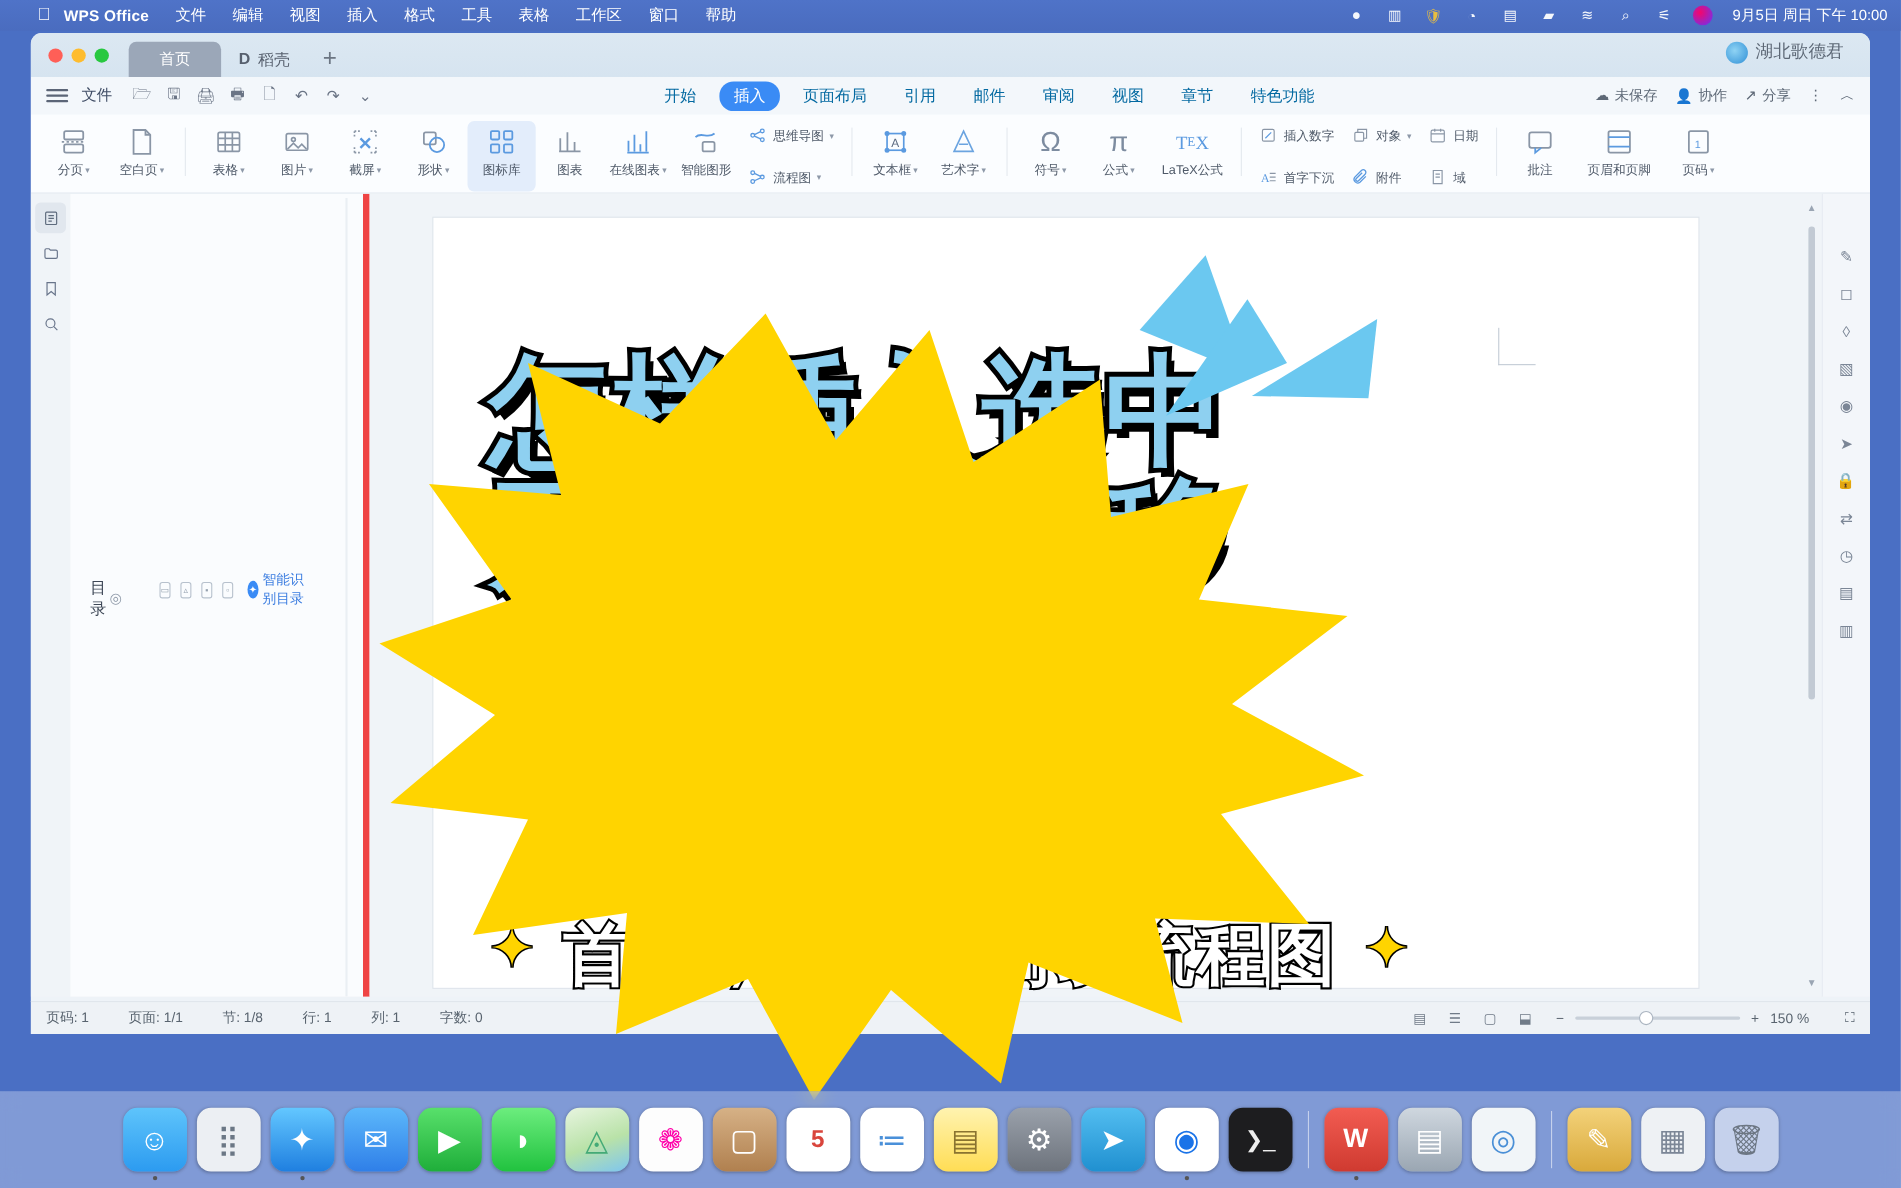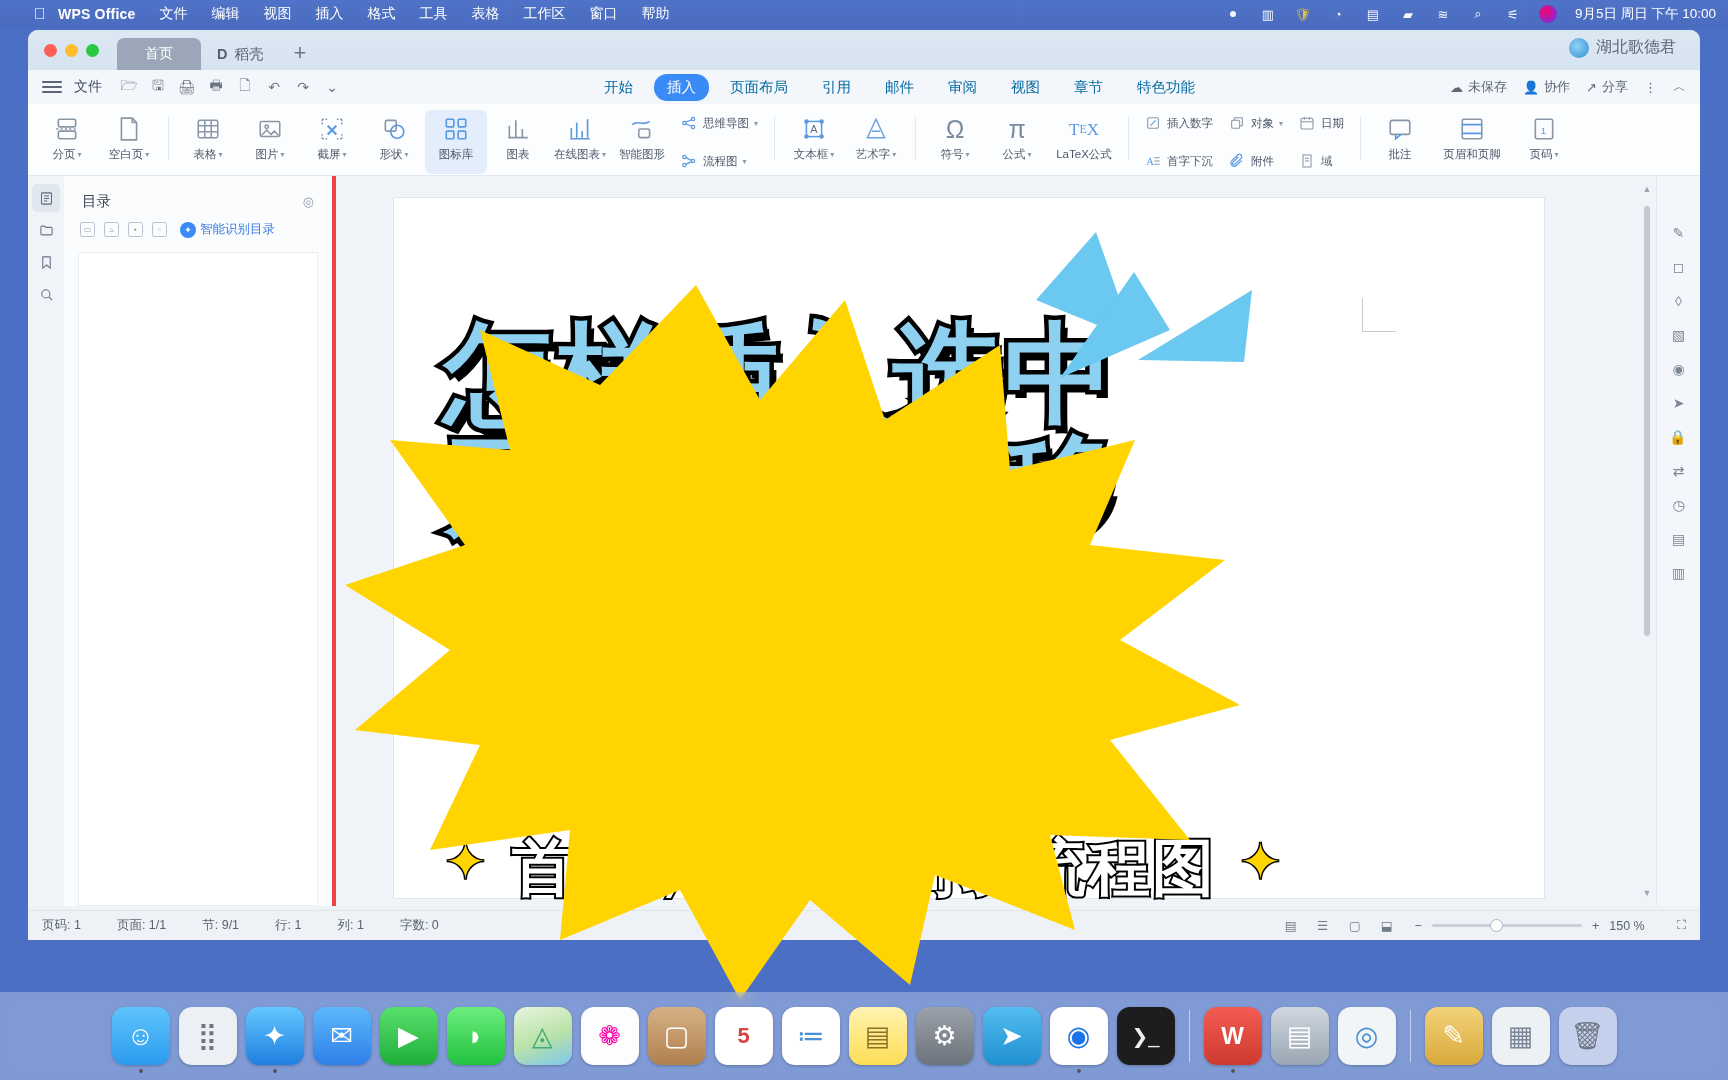--- a/index.html
+++ b/index.html
@@ -128,22 +128,22 @@
     width:36px; background:#f0f4f8; padding-top:8px;
     display:flex; flex-direction:column; align-items:center; gap:4px;
   }
   .rail {
     width:28px; height:28px; border-radius:5px; display:flex;
     align-items:center; justify-content:center; color:#68748a; font-size:15px;
   }
   .rail.sel { background:#e1e7ee; }
 
   #navpanel {
-    width:272px; background:#fafcfe; border-right:4px solid #ef4444;
-    display:flex; flex-direction:column;font-family:Liberation Serif, serif;
+    width:272px; background:#fafcfe; border-right:6px solid #ef4444;
+    display:flex; flex-direction:row;
   }
   .nph { display:flex; align-items:center; justify-content:space-between;
     padding:16px 18px 10px; font-size:14.5px; color:#3d4756; }
   .nph .gear{font-size:13px;color:#8e99a8;}
   .npt { display:flex; align-items:center; gap:9px; padding:0 16px 10px; }
   .npt .sq {
     width:15px;height:15px;border:1.3px solid #b7c1cd;border-radius:2.5px;
     display:flex;align-items:center;justify-content:center;font-size:8px;color:#94a0ae;
   }
   .npt .ai { display:flex; align-items:center; gap:4px; font-size:12.5px; color:#3a7ce0; margin-left:4px;}
@@ -711,21 +711,21 @@
       <div class="rr">◷</div>
       <div class="rr">▤</div>
       <div class="rr">▥</div>
     </div>
   </div>
 </div>
 
 <div id="statusbar">
   <span class="si">页码: 1</span>
   <span class="si">页面: 1/1</span>
-  <span class="si">节: 9/1</span>
+  <span class="si">节: 1/8</span>
   <span class="si">行: 1</span>
   <span class="si">列: 1</span>
   <span class="si">字数: 0</span>
   <span class="spacer"></span>
   <span class="vmode">
     <span class="vbtn">▤</span>
     <span class="vbtn">☰</span>
     <span class="vbtn">▢</span>
     <span class="vbtn">⬓</span>
   </span>

